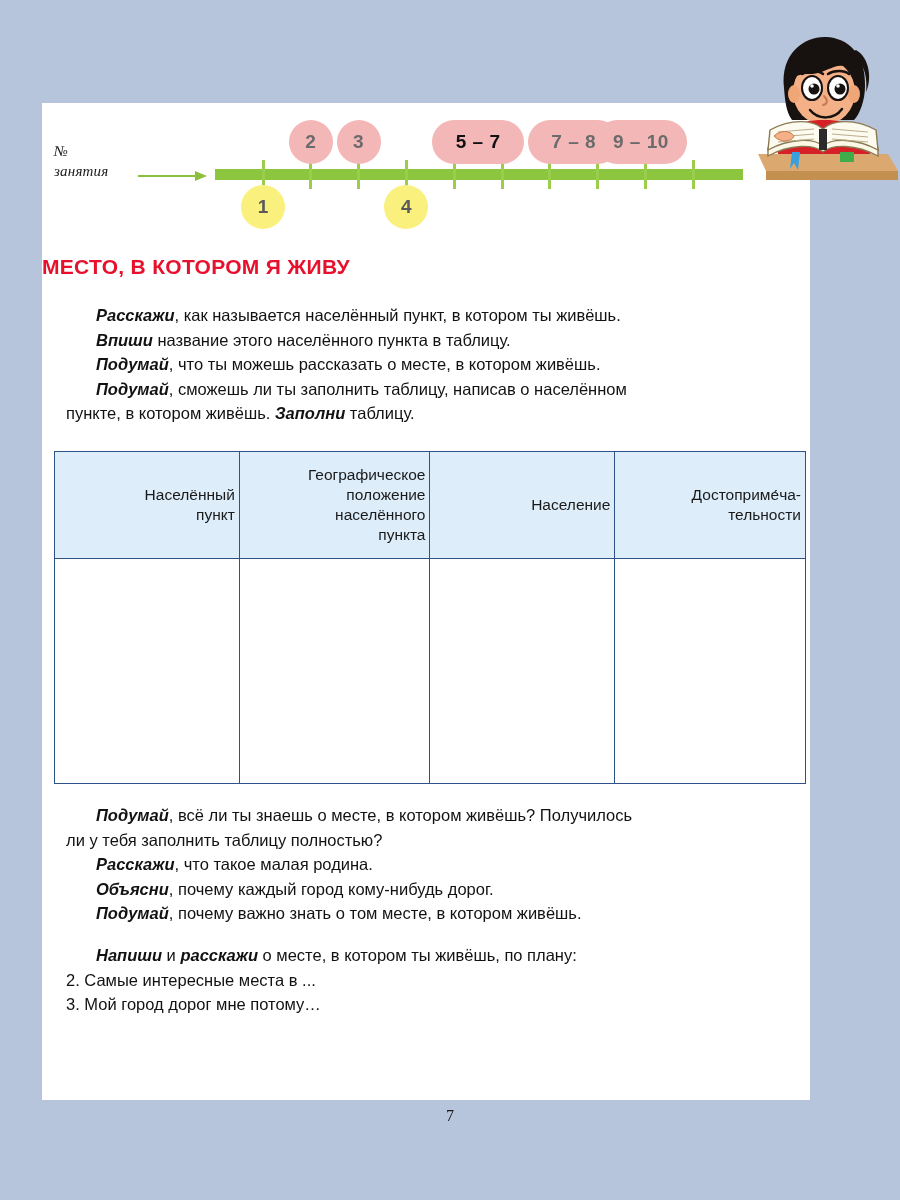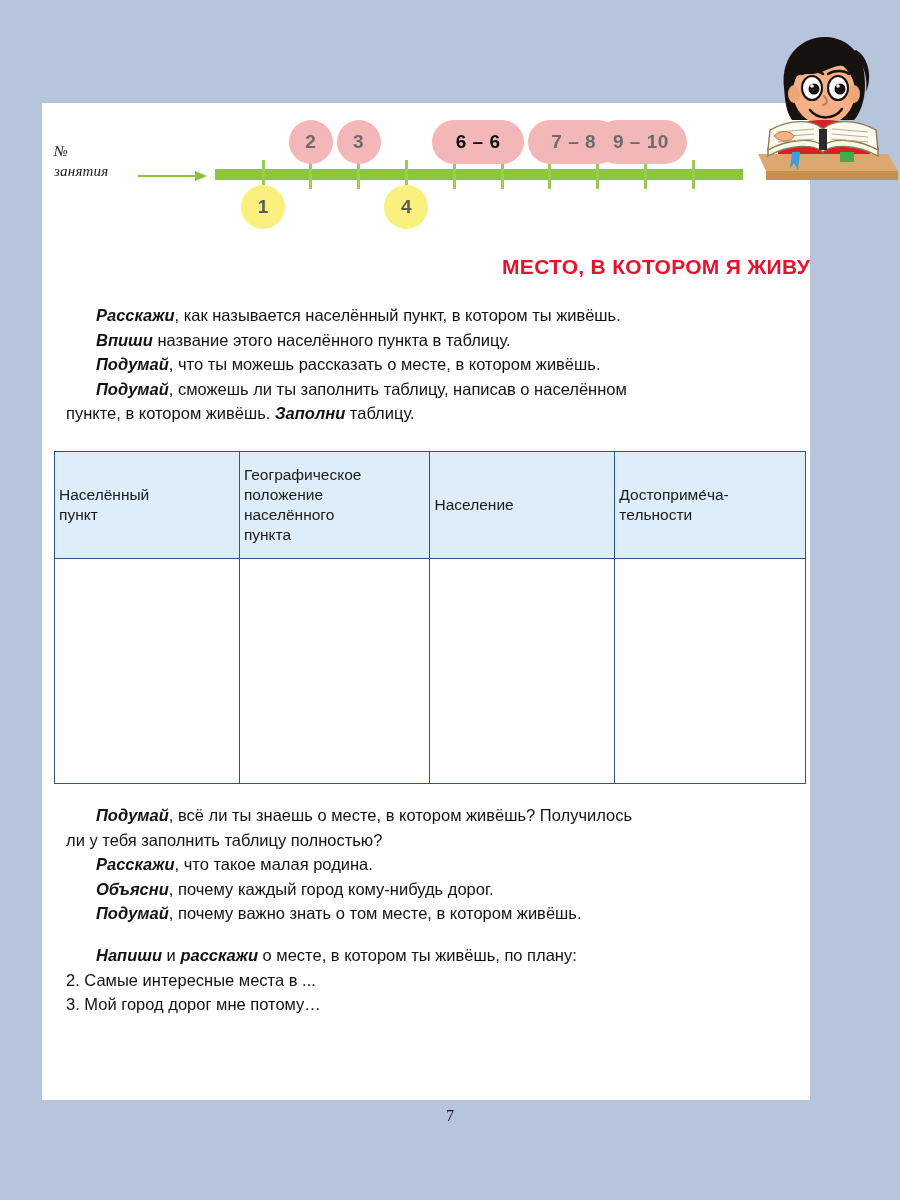--- a/index.html
+++ b/index.html
@@ -125,21 +125,21 @@
     width: 150px;
     height: 155px;
   }
 
   
   .page-title {
     position: absolute;
     left: 0;
     top: 152px;
     width: 768px;
-    text-align: right;
+    text-align: left;
     color: #e8112d;
     font-size: 21px;
     font-weight: bold;
     letter-spacing: .3px;
   }
 
   
   .text-block {
     position: absolute;
     left: 24px;
@@ -175,21 +175,21 @@
     border: 1.6px solid #2f5289;
     font-weight: normal;
     font-size: 15.5px;
     line-height: 20px;
     color: #1a1a1a;
   }
   .data-table th {
     background: #ddedf9;
     height: 102px;
     vertical-align: middle;
-    text-align: left;
+    text-align: right;
     padding: 2px 4px;
     white-space: pre-line;
   }
   .data-table td {
     background: #ffffff;
     height: 222px;
   }
 
   
   .page-number {
@@ -227,21 +227,21 @@
         <div class="tick" style="left: 410.7px;"></div>
         <div class="tick" style="left: 458.5px;"></div>
         <div class="tick" style="left: 506.3px;"></div>
         <div class="tick" style="left: 554.1px;"></div>
         <div class="tick" style="left: 601.9px;"></div>
         <div class="tick" style="left: 649.7px;"></div>
       </div>
     <div id="badges-host">
         <div class="badge-top" style="left: 246.8px; width: 44px;">2</div>
         <div class="badge-top" style="left: 294.6px; width: 44px;">3</div>
-        <div class="badge-top current" style="left: 390.2px; width: 91.8px;">6 – 6</div>
+        <div class="badge-top current" style="left: 390.2px; width: 91.8px;">5 – 7</div>
         <div class="badge-top" style="left: 485.8px; width: 91.8px;">7 – 8</div>
         <div class="badge-top" style="left: 553px; width: 91.8px;">9 – 10</div>
         <div class="badge-bottom" style="left: 199px;">1</div>
         <div class="badge-bottom" style="left: 342.4px;">4</div>
       </div>
   </div>
 
   <div class="page-title">МЕСТО, В КОТОРОМ Я ЖИВУ</div>
 
   <div class="text-block" id="intro-block">

